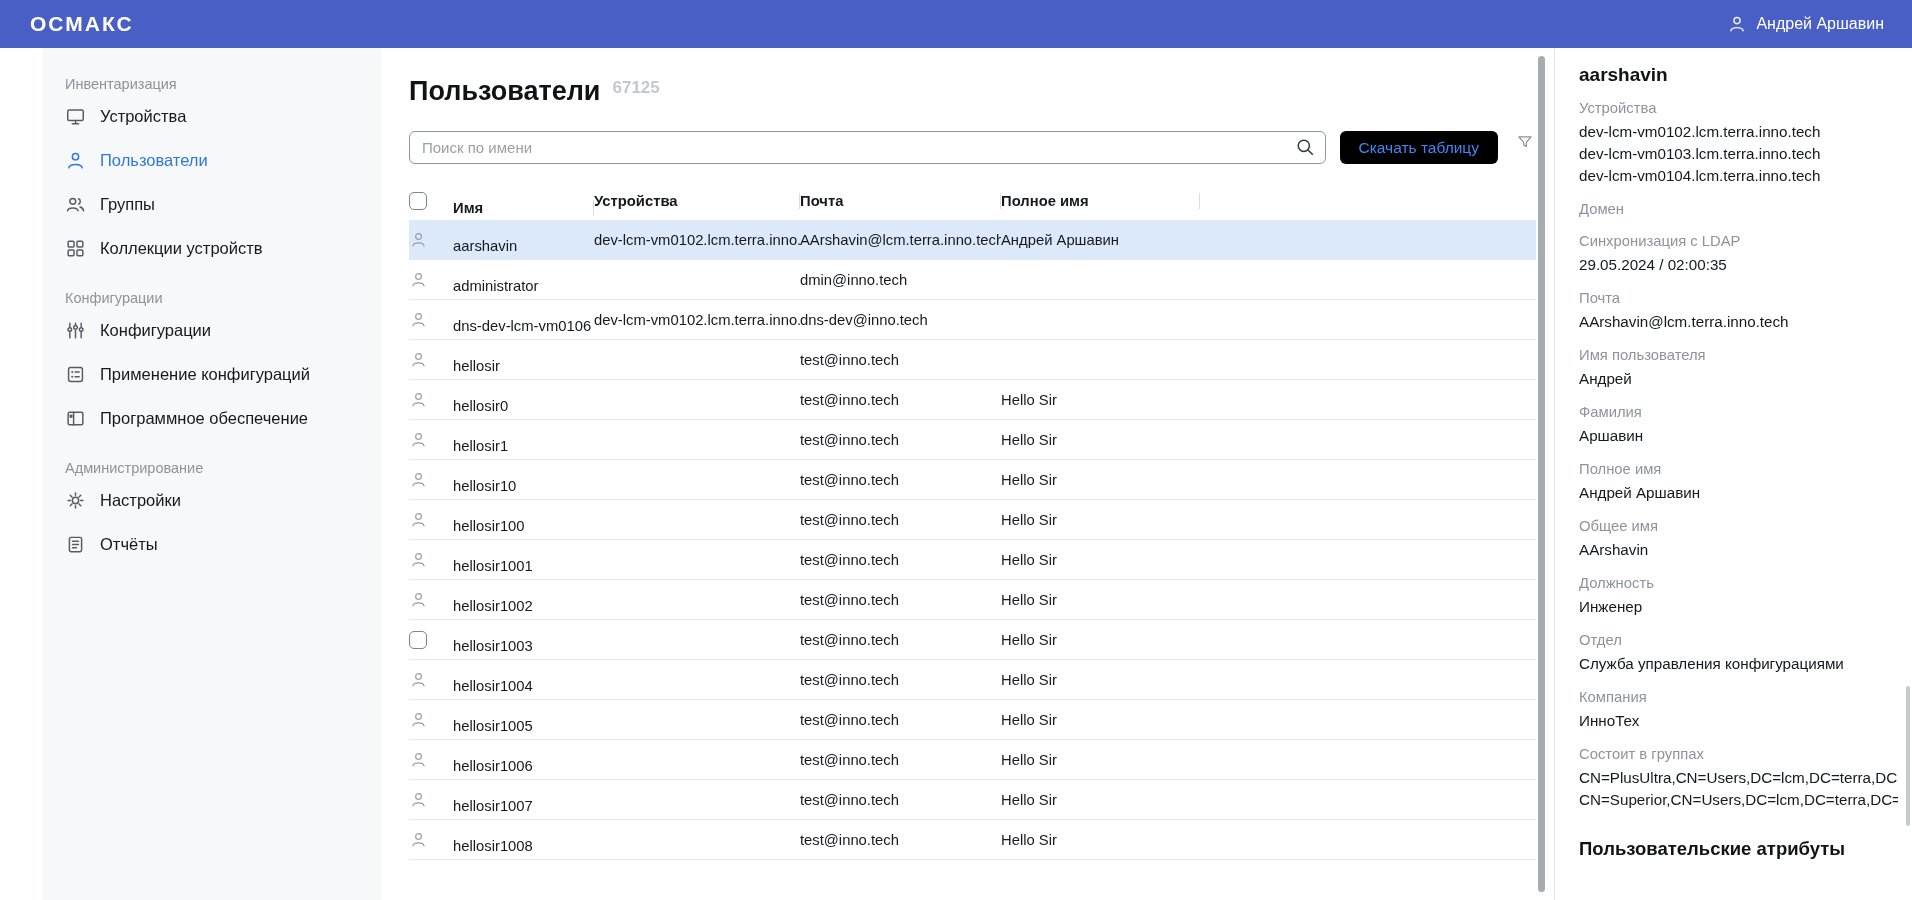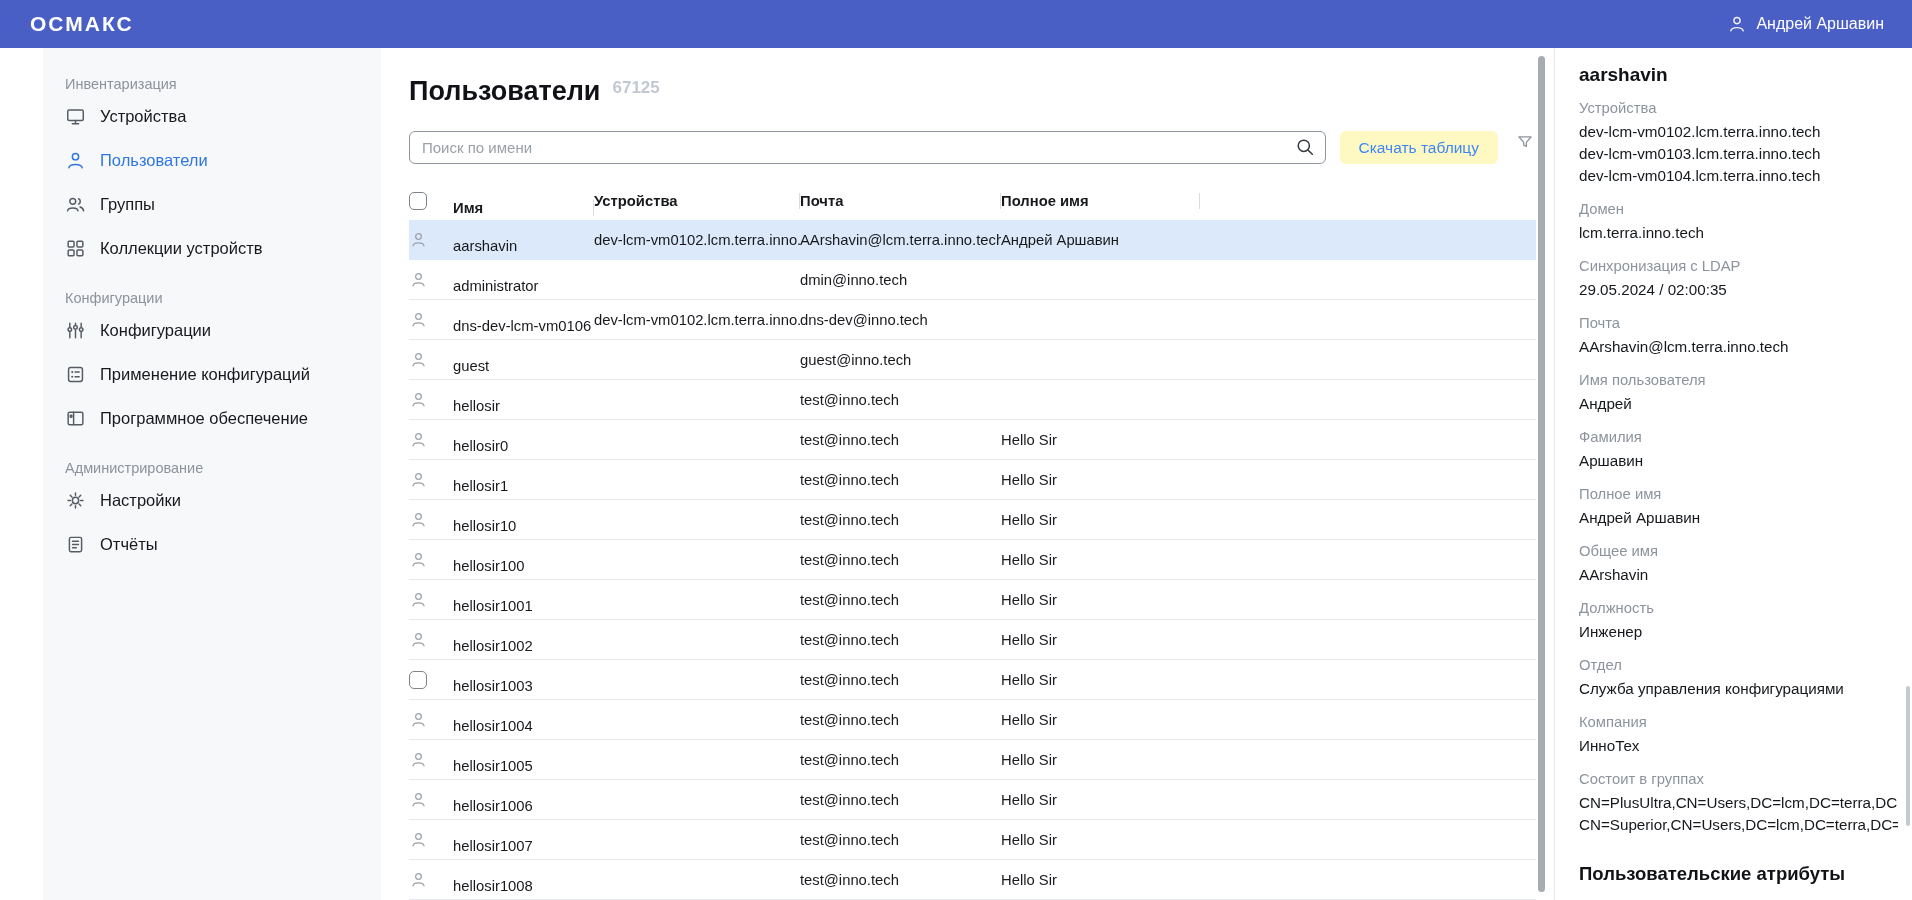--- a/index.html
+++ b/index.html
@@ -36,21 +36,21 @@
 
   .toolbar { display:flex; align-items:flex-start; margin-top:24px; }
   .search-box { flex:1; position:relative; }
   .search-box input { width:100%; height:33px; border:1px solid #8f969f; border-radius:6px;
     padding:0 38px 0 12px; font-size:15px; color:#17191d; outline:none;
     font-family:"Liberation Sans", sans-serif; }
   .search-box input::placeholder { color:#9aa0a6; }
   .search-icon { position:absolute; right:11px; top:6px; }
   .search-icon svg, .filter-btn svg, .panel-expand svg { fill:none; stroke-linecap:round; stroke-linejoin:round; }
   .download-btn { margin-left:14px; height:33px; padding:0 19px; border:none;
-    background:#fef9c3; color:#3f87f5; border-radius:6px; font-size:15.5px;
+    background:#000000; color:#3f87f5; border-radius:6px; font-size:15.5px;
     cursor:pointer; font-family:"Liberation Sans", sans-serif; white-space:nowrap; }
   .filter-btn { margin-left:16px; background:none; border:none; cursor:pointer; padding:2px; }
 
   
   .table { margin-top:18px; }
   .trow { display:flex; align-items:center; height:40px; border-bottom:1px solid #e6e8ec;
     font-size:14.8px; color:#17191d; }
   .trow.selected { background:#dbe9fb; border-bottom-color:#dbe9fb; }
   .thead { font-weight:700; border-bottom:none; height:38px; }
   .cell { white-space:nowrap; overflow:hidden; padding-right:10px; }
@@ -288,35 +288,20 @@
           </div>
           <div class="trow">
             <div class="cell c-lead">
               <span class="row-user-icon">
                 <svg viewBox="0 0 20 20">
                   <circle cx="10" cy="6.8" r="3"></circle>
                   <path d="M4.2 16.6c.8-4 10.8-4 11.6 0"></path>
                 </svg>
               </span>
             </div>
-            <div class="cell c-name">guest</div>
-            <div class="cell c-dev"></div>
-            <div class="cell c-mail">guest@inno.tech</div>
-            <div class="cell c-full"></div>
-            <div class="cell c-rest"></div>
-          </div>
-          <div class="trow">
-            <div class="cell c-lead">
-              <span class="row-user-icon">
-                <svg viewBox="0 0 20 20">
-                  <circle cx="10" cy="6.8" r="3"></circle>
-                  <path d="M4.2 16.6c.8-4 10.8-4 11.6 0"></path>
-                </svg>
-              </span>
-            </div>
             <div class="cell c-name">hellosir</div>
             <div class="cell c-dev"></div>
             <div class="cell c-mail">test@inno.tech</div>
             <div class="cell c-full"></div>
             <div class="cell c-rest"></div>
           </div>
           <div class="trow">
             <div class="cell c-lead">
               <span class="row-user-icon">
                 <svg viewBox="0 0 20 20">
@@ -501,21 +486,20 @@
     <div class="panel-title">aarshavin</div>
     <div>
         <div class="pfield">
           <div class="plabel">Устройства</div>
           <div class="pval">dev-lcm-vm0102.lcm.terra.inno.tech</div>
           <div class="pval">dev-lcm-vm0103.lcm.terra.inno.tech</div>
           <div class="pval">dev-lcm-vm0104.lcm.terra.inno.tech</div>
         </div>
         <div class="pfield">
           <div class="plabel">Домен</div>
-          <div class="pval">lcm.terra.inno.tech</div>
         </div>
         <div class="pfield">
           <div class="plabel">Синхронизация с LDAP</div>
           <div class="pval">29.05.2024 / 02:00:35</div>
         </div>
         <div class="pfield">
           <div class="plabel">Почта</div>
           <div class="pval">AArshavin@lcm.terra.inno.tech</div>
         </div>
         <div class="pfield">

